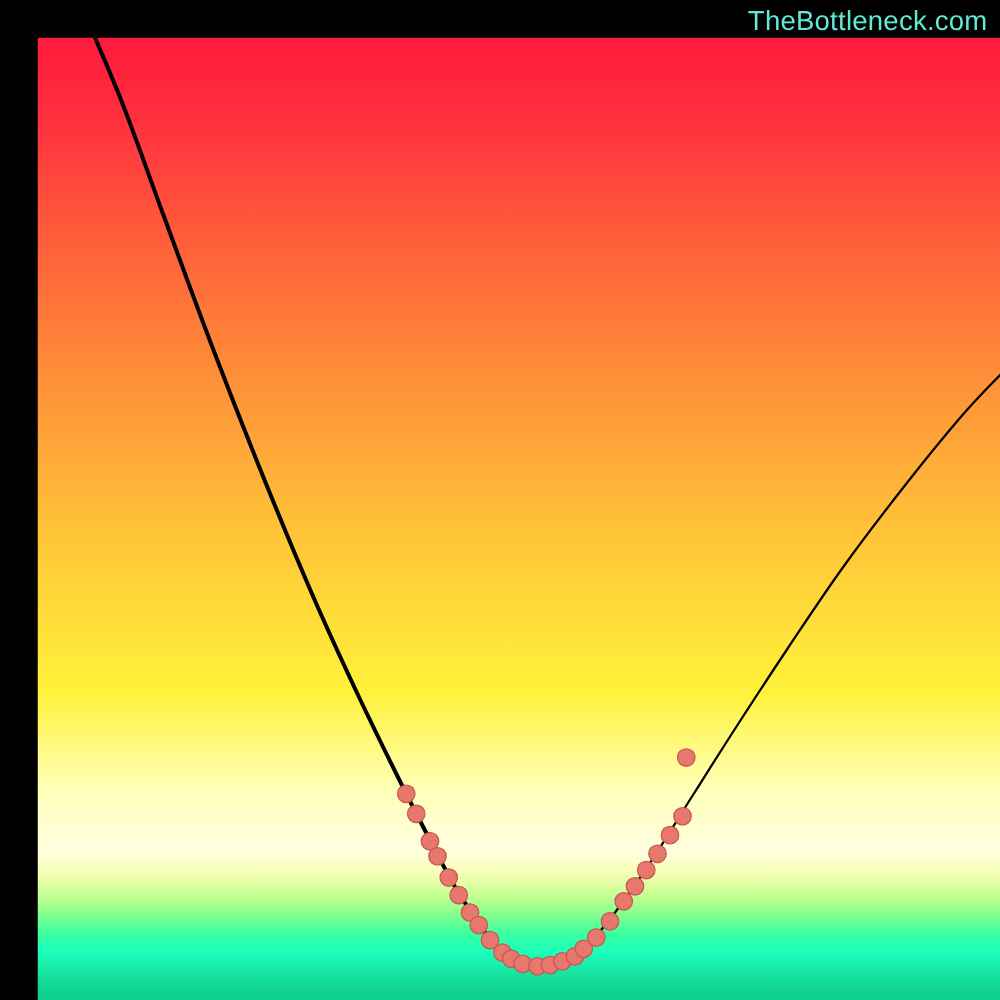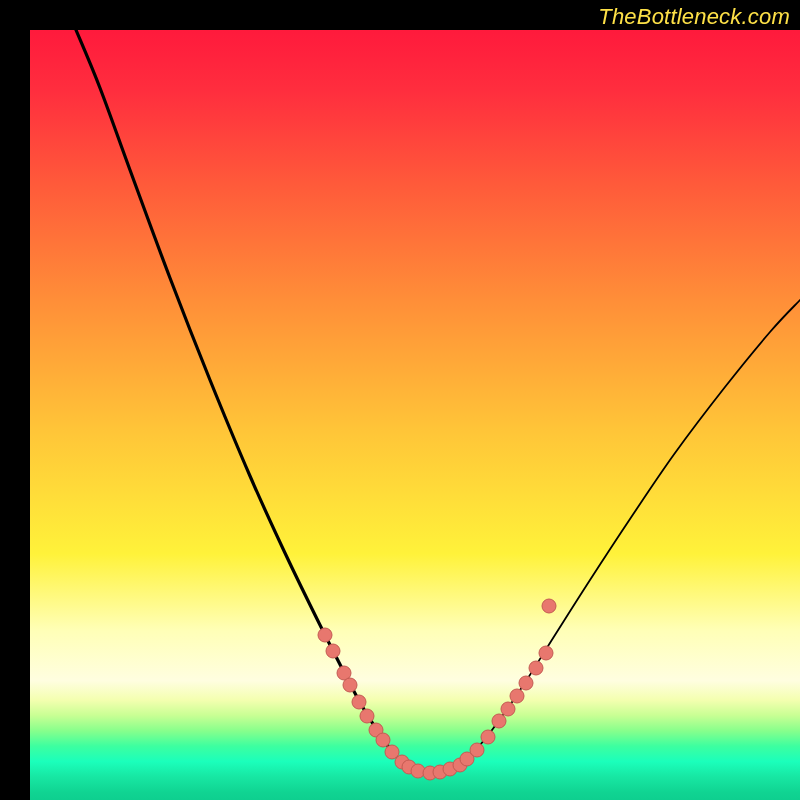--- a/index.html
+++ b/index.html
@@ -15,25 +15,24 @@
     width: 800px;
     height: 800px;
     background: #000;
   }
   .watermark {
     position: absolute;
     top: 4px;
     right: 10px;
     font-family: Arial, Helvetica, sans-serif;
     font-size: 22px;
-    color: #fde047;
+    color: #5eead4;
     z-index: 5;
     font-weight: 400;
     letter-spacing: 0.2px;
-    font-style: italic;
   }
   .plot-area {
     position: absolute;
     left: 30px;
     top: 30px;
     width: 770px;
     height: 770px;
     overflow: hidden;
   }
   .gradient-bg {

